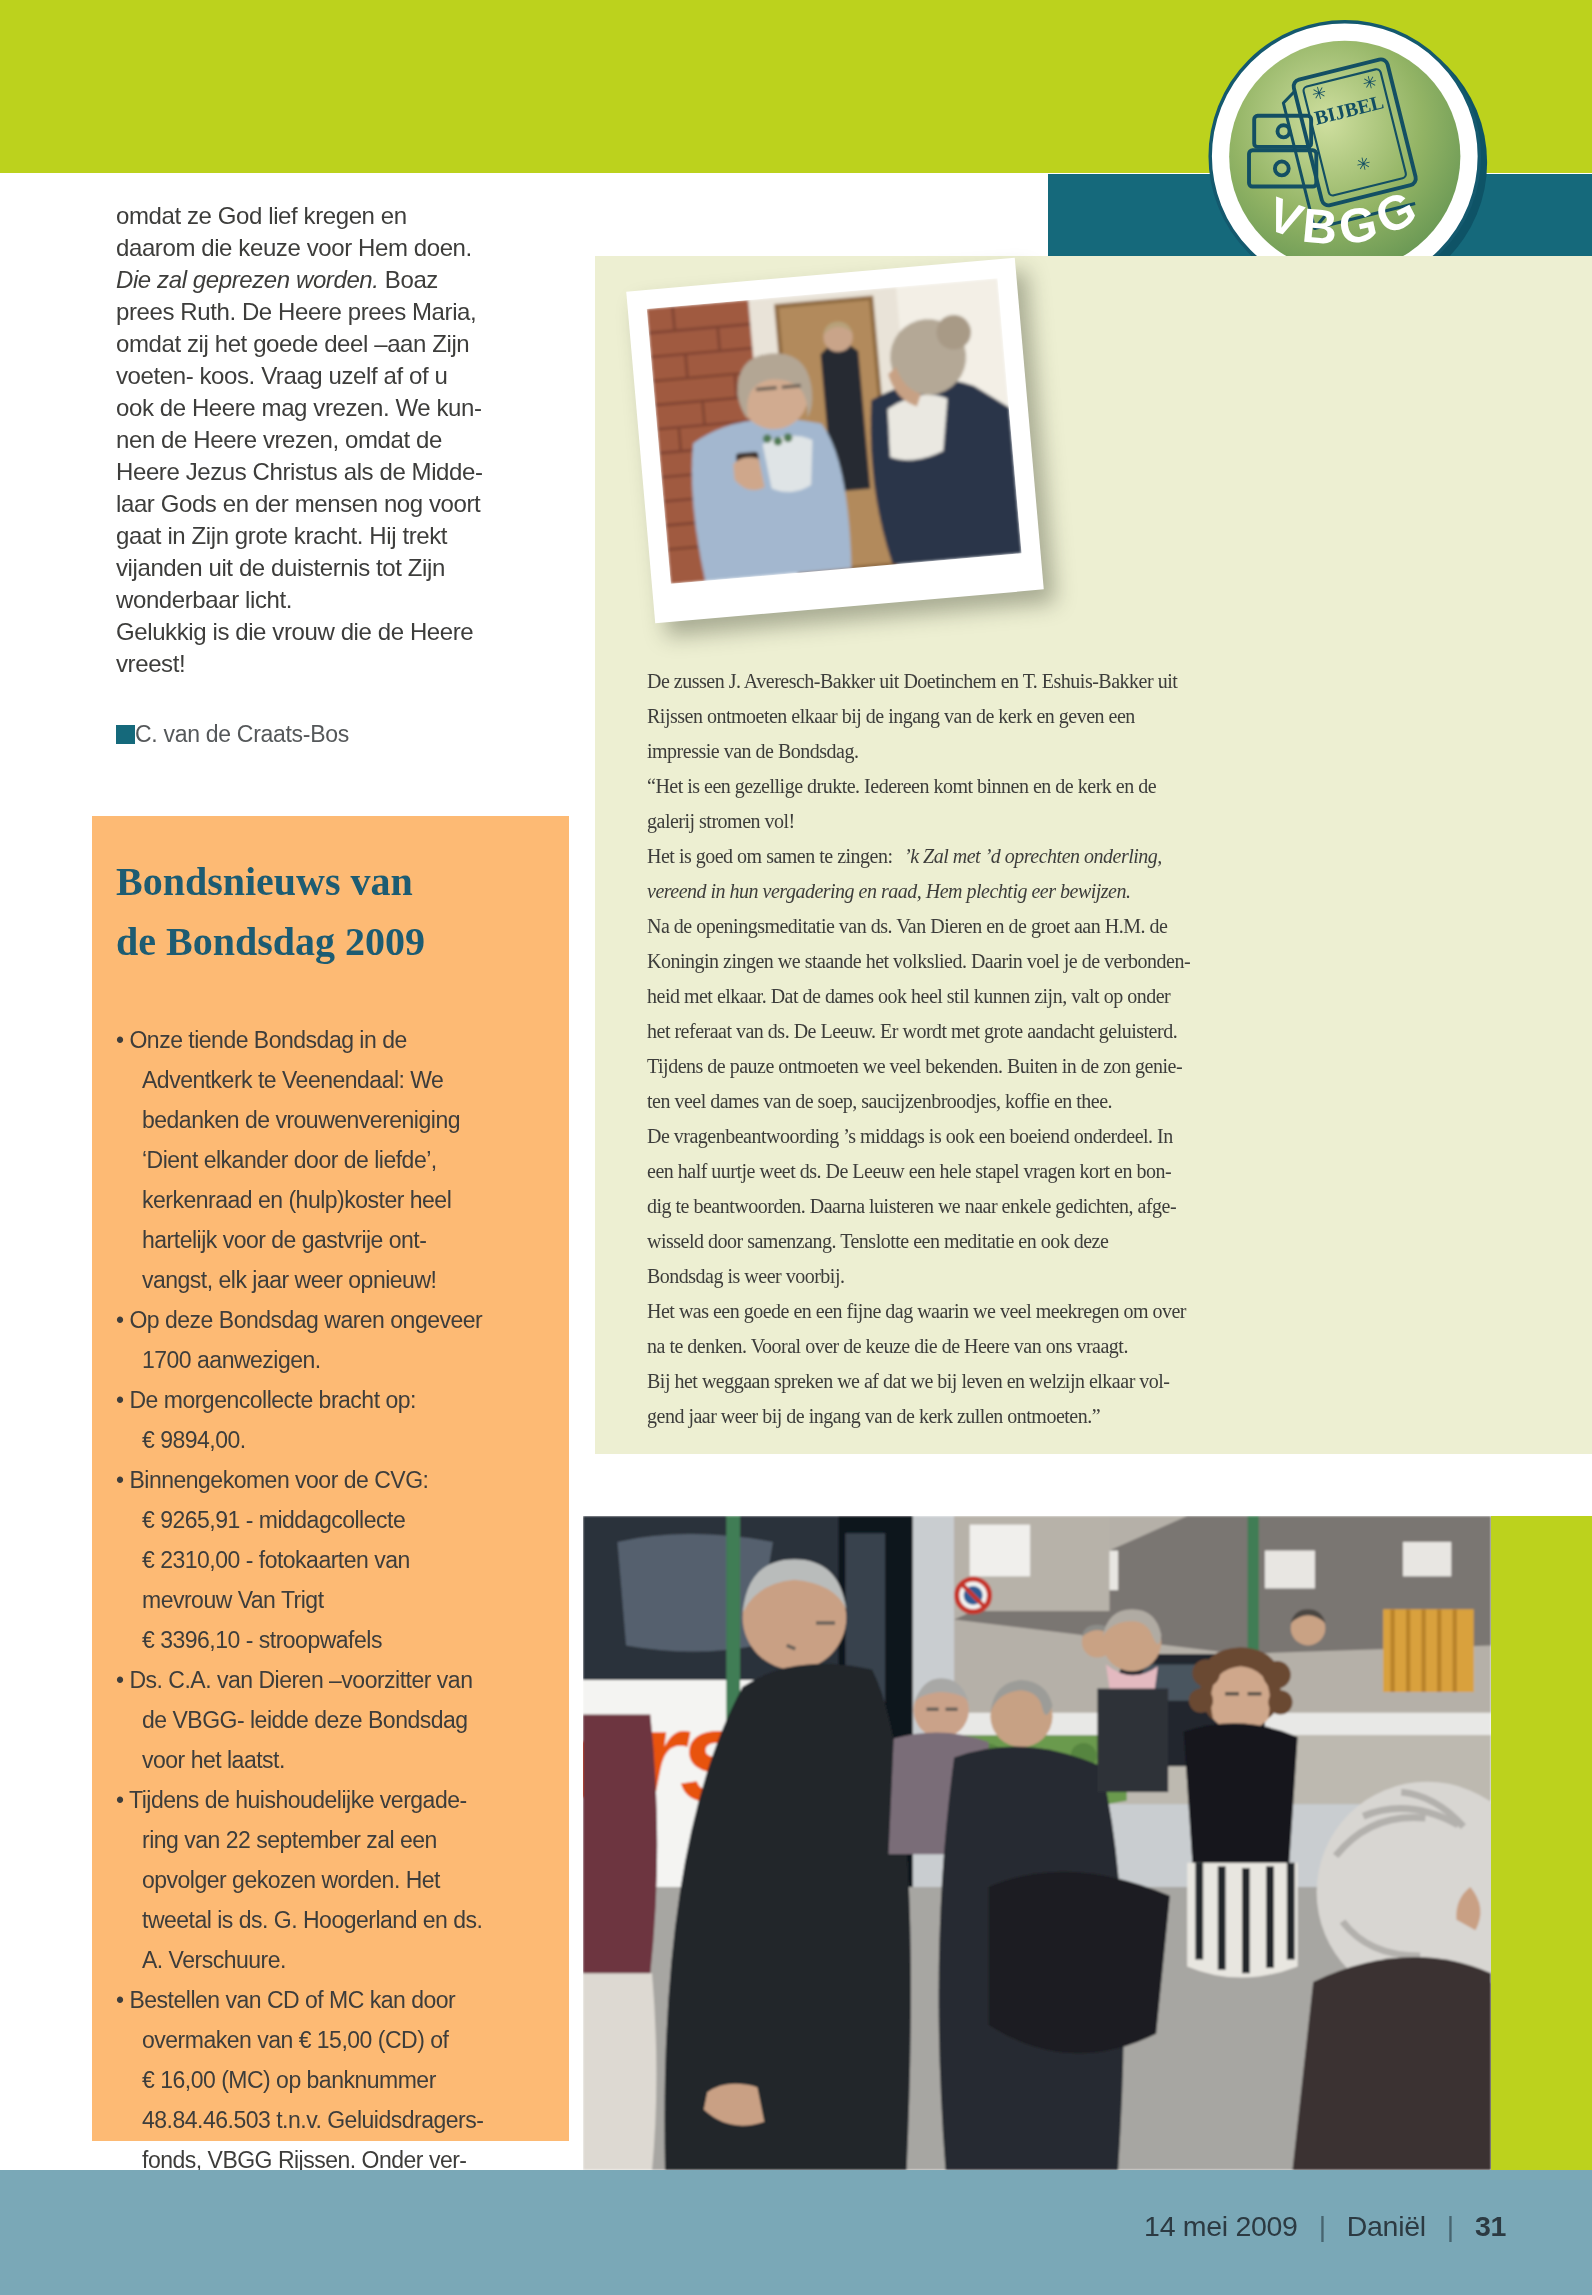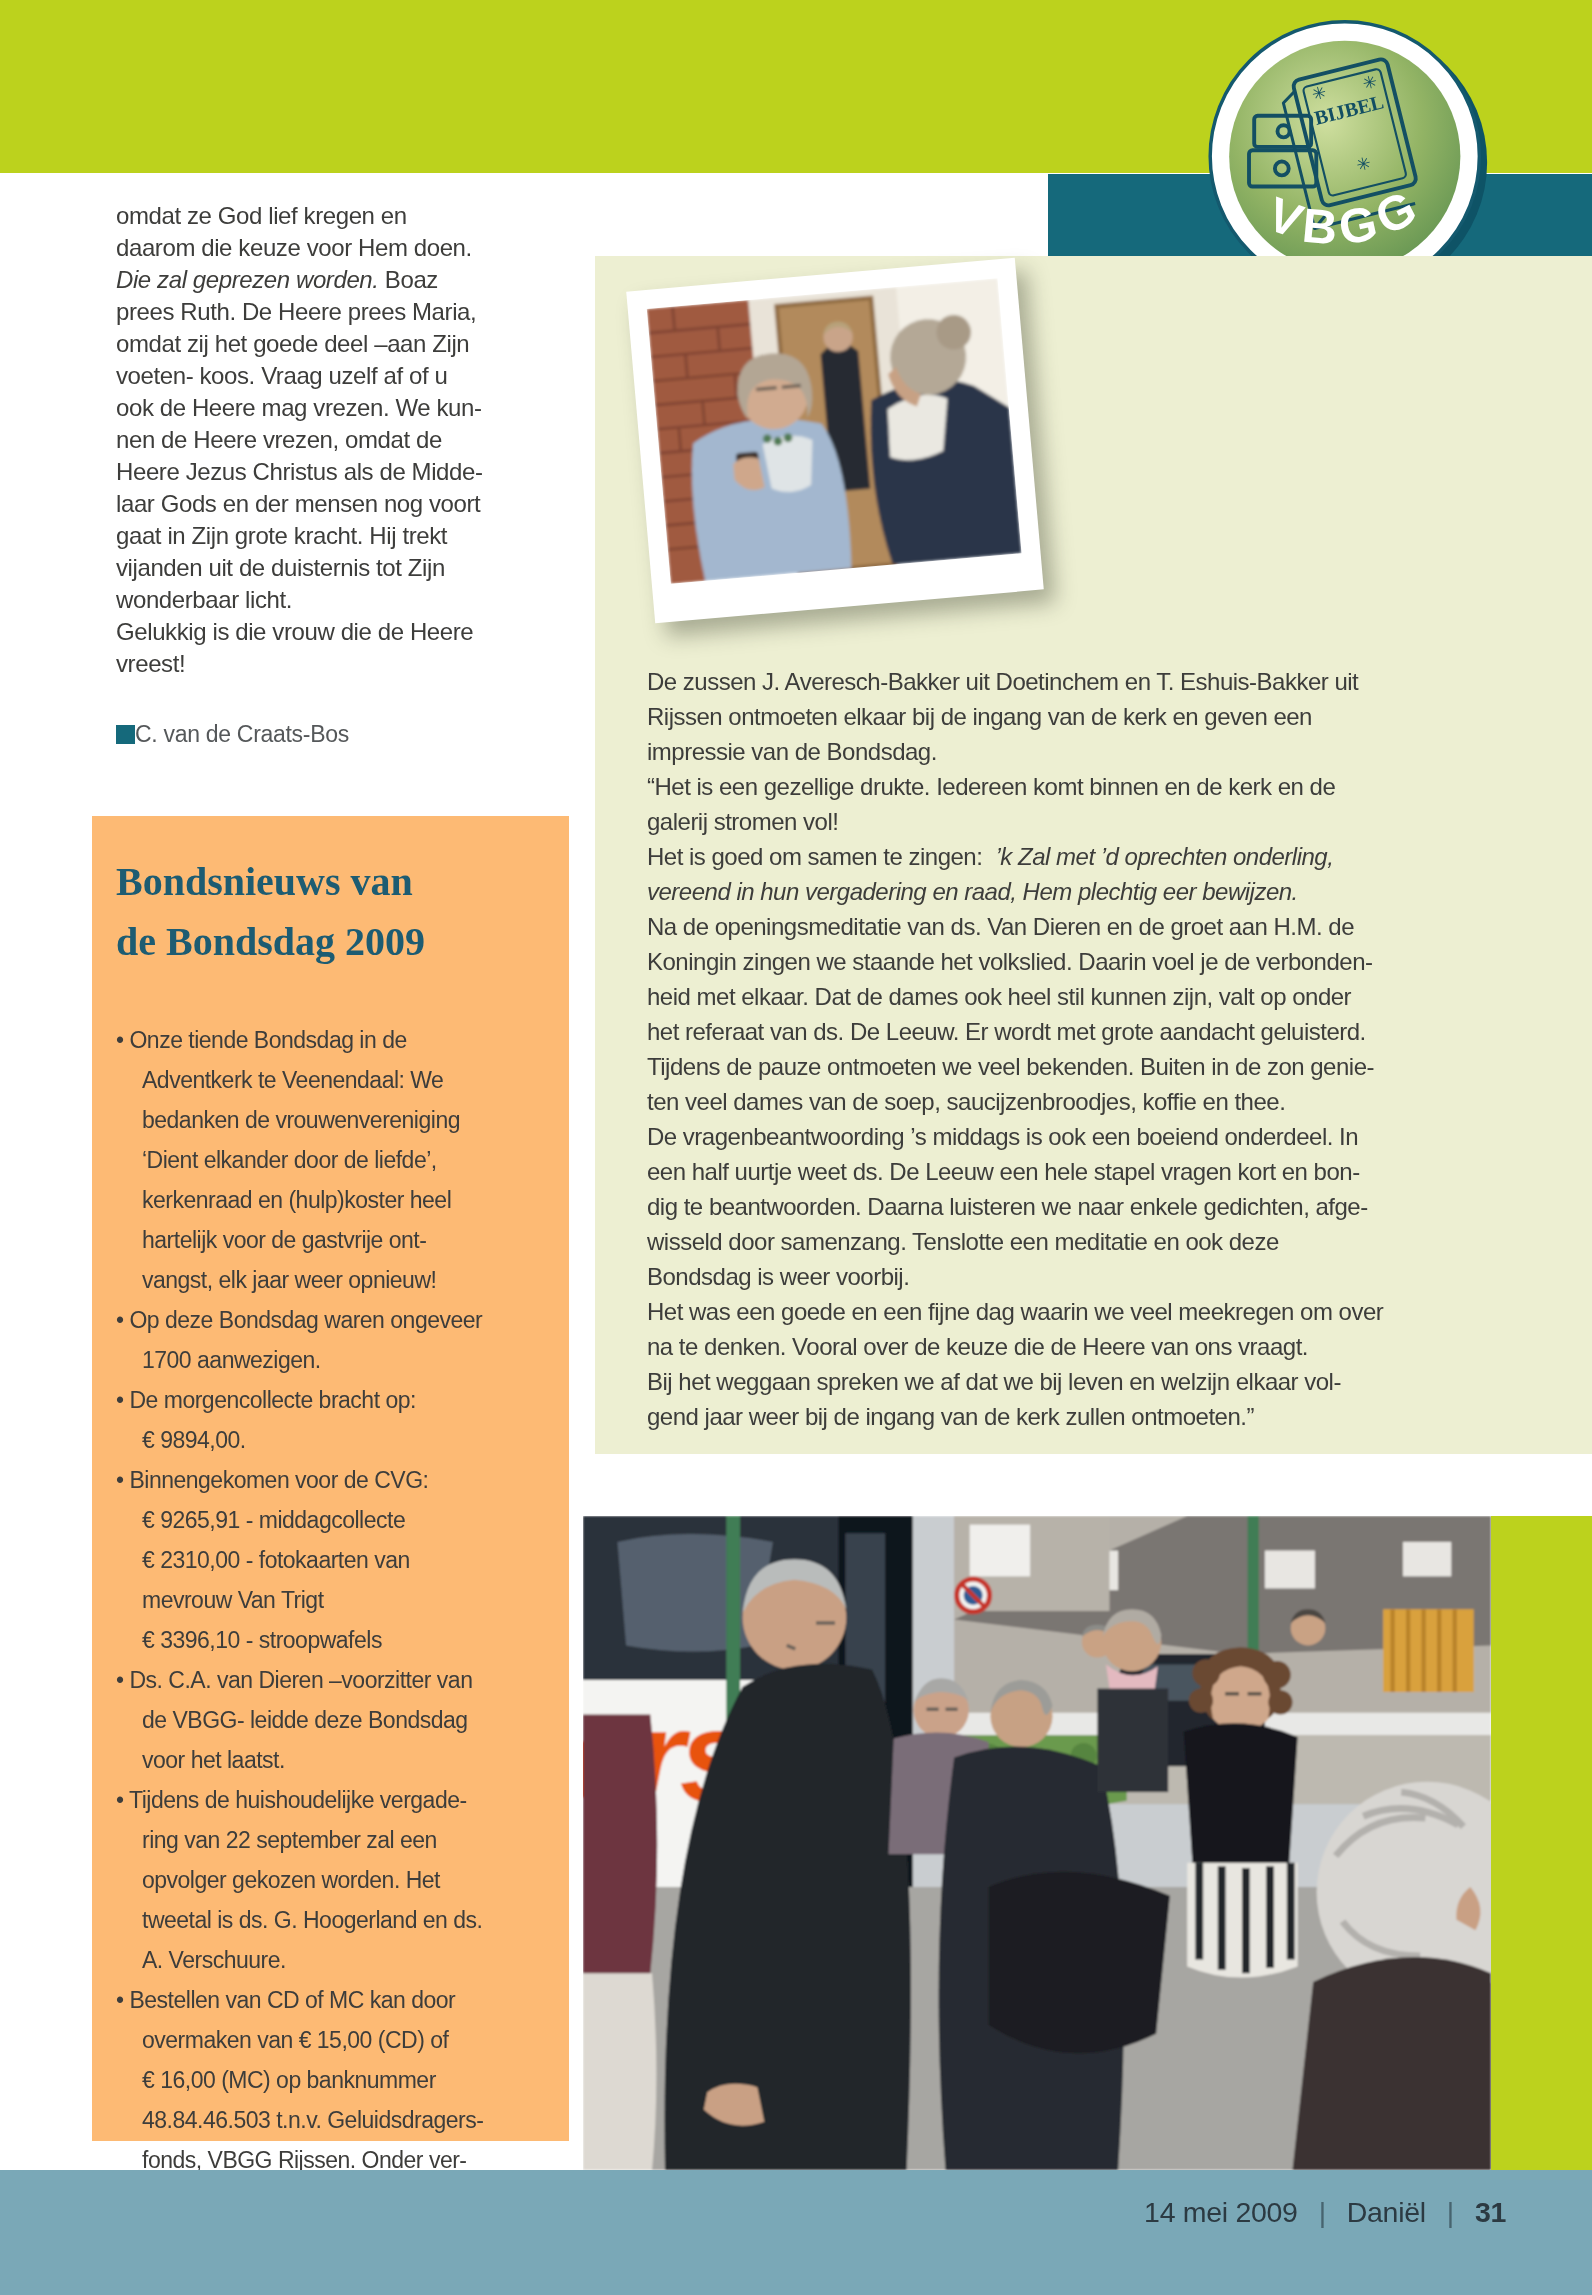--- a/index.html
+++ b/index.html
@@ -36,33 +36,33 @@
   .news-list li{white-space:pre-line;padding-left:26px;text-indent:-26px;}
   .news-list li::before{content:"• ";}
 
   
   .polaroid{left:640px;top:274px;width:390px;height:333px;background:#ffffff;
             box-sizing:border-box;padding:19px 19px 38px 19px;
             transform:rotate(-5deg);box-shadow:10.4px 14px 21px rgba(40,45,30,.35);}
   .polaroid svg{width:100%;height:100%;display:block;}
 
   
-  .report{left:647px;top:664px;width:915px;font-size:24px;line-height:35px;
-          letter-spacing:-0.5px;white-space:pre-line;}
+  .report{left:647px;top:664px;width:915px;font-size:20px;line-height:35px;
+          letter-spacing:-0.5px;white-space:pre-line;font-family:Liberation Serif, serif;}
 
   
   .photo-bus{left:583px;top:1516px;width:908px;height:654px;}
   .photo-bus svg{width:100%;height:100%;display:block;}
   .lime-strip{left:1491px;top:1516px;width:101px;height:654px;background:#bcd21d;}
 
   
   .footer{left:0;top:2170px;width:1592px;height:125px;background:#7aa8b7;
           box-sizing:border-box;padding:26px 86px 0 0;}
   .footer-inner{display:flex;justify-content:flex-end;align-items:baseline;gap:21px;
-                font-size:28.5px;color:#2c3a42;letter-spacing:-0.3px;}
+                font-size:28.5px;color:#2c3a42;letter-spacing:-0.3px;margin-top:14px;}
   .footer-sep{color:#47646f;font-weight:300;}
   .footer-page{font-weight:bold;}
 </style>
 </head>
 <body>
 
 <div class="abs band-lime"></div>
 <div class="abs teal-box">
   <div class="sec-title">Secretariaat</div>
   <div class="sec-lines">Mevr. J.M. Kaashoek-Kaashoek

